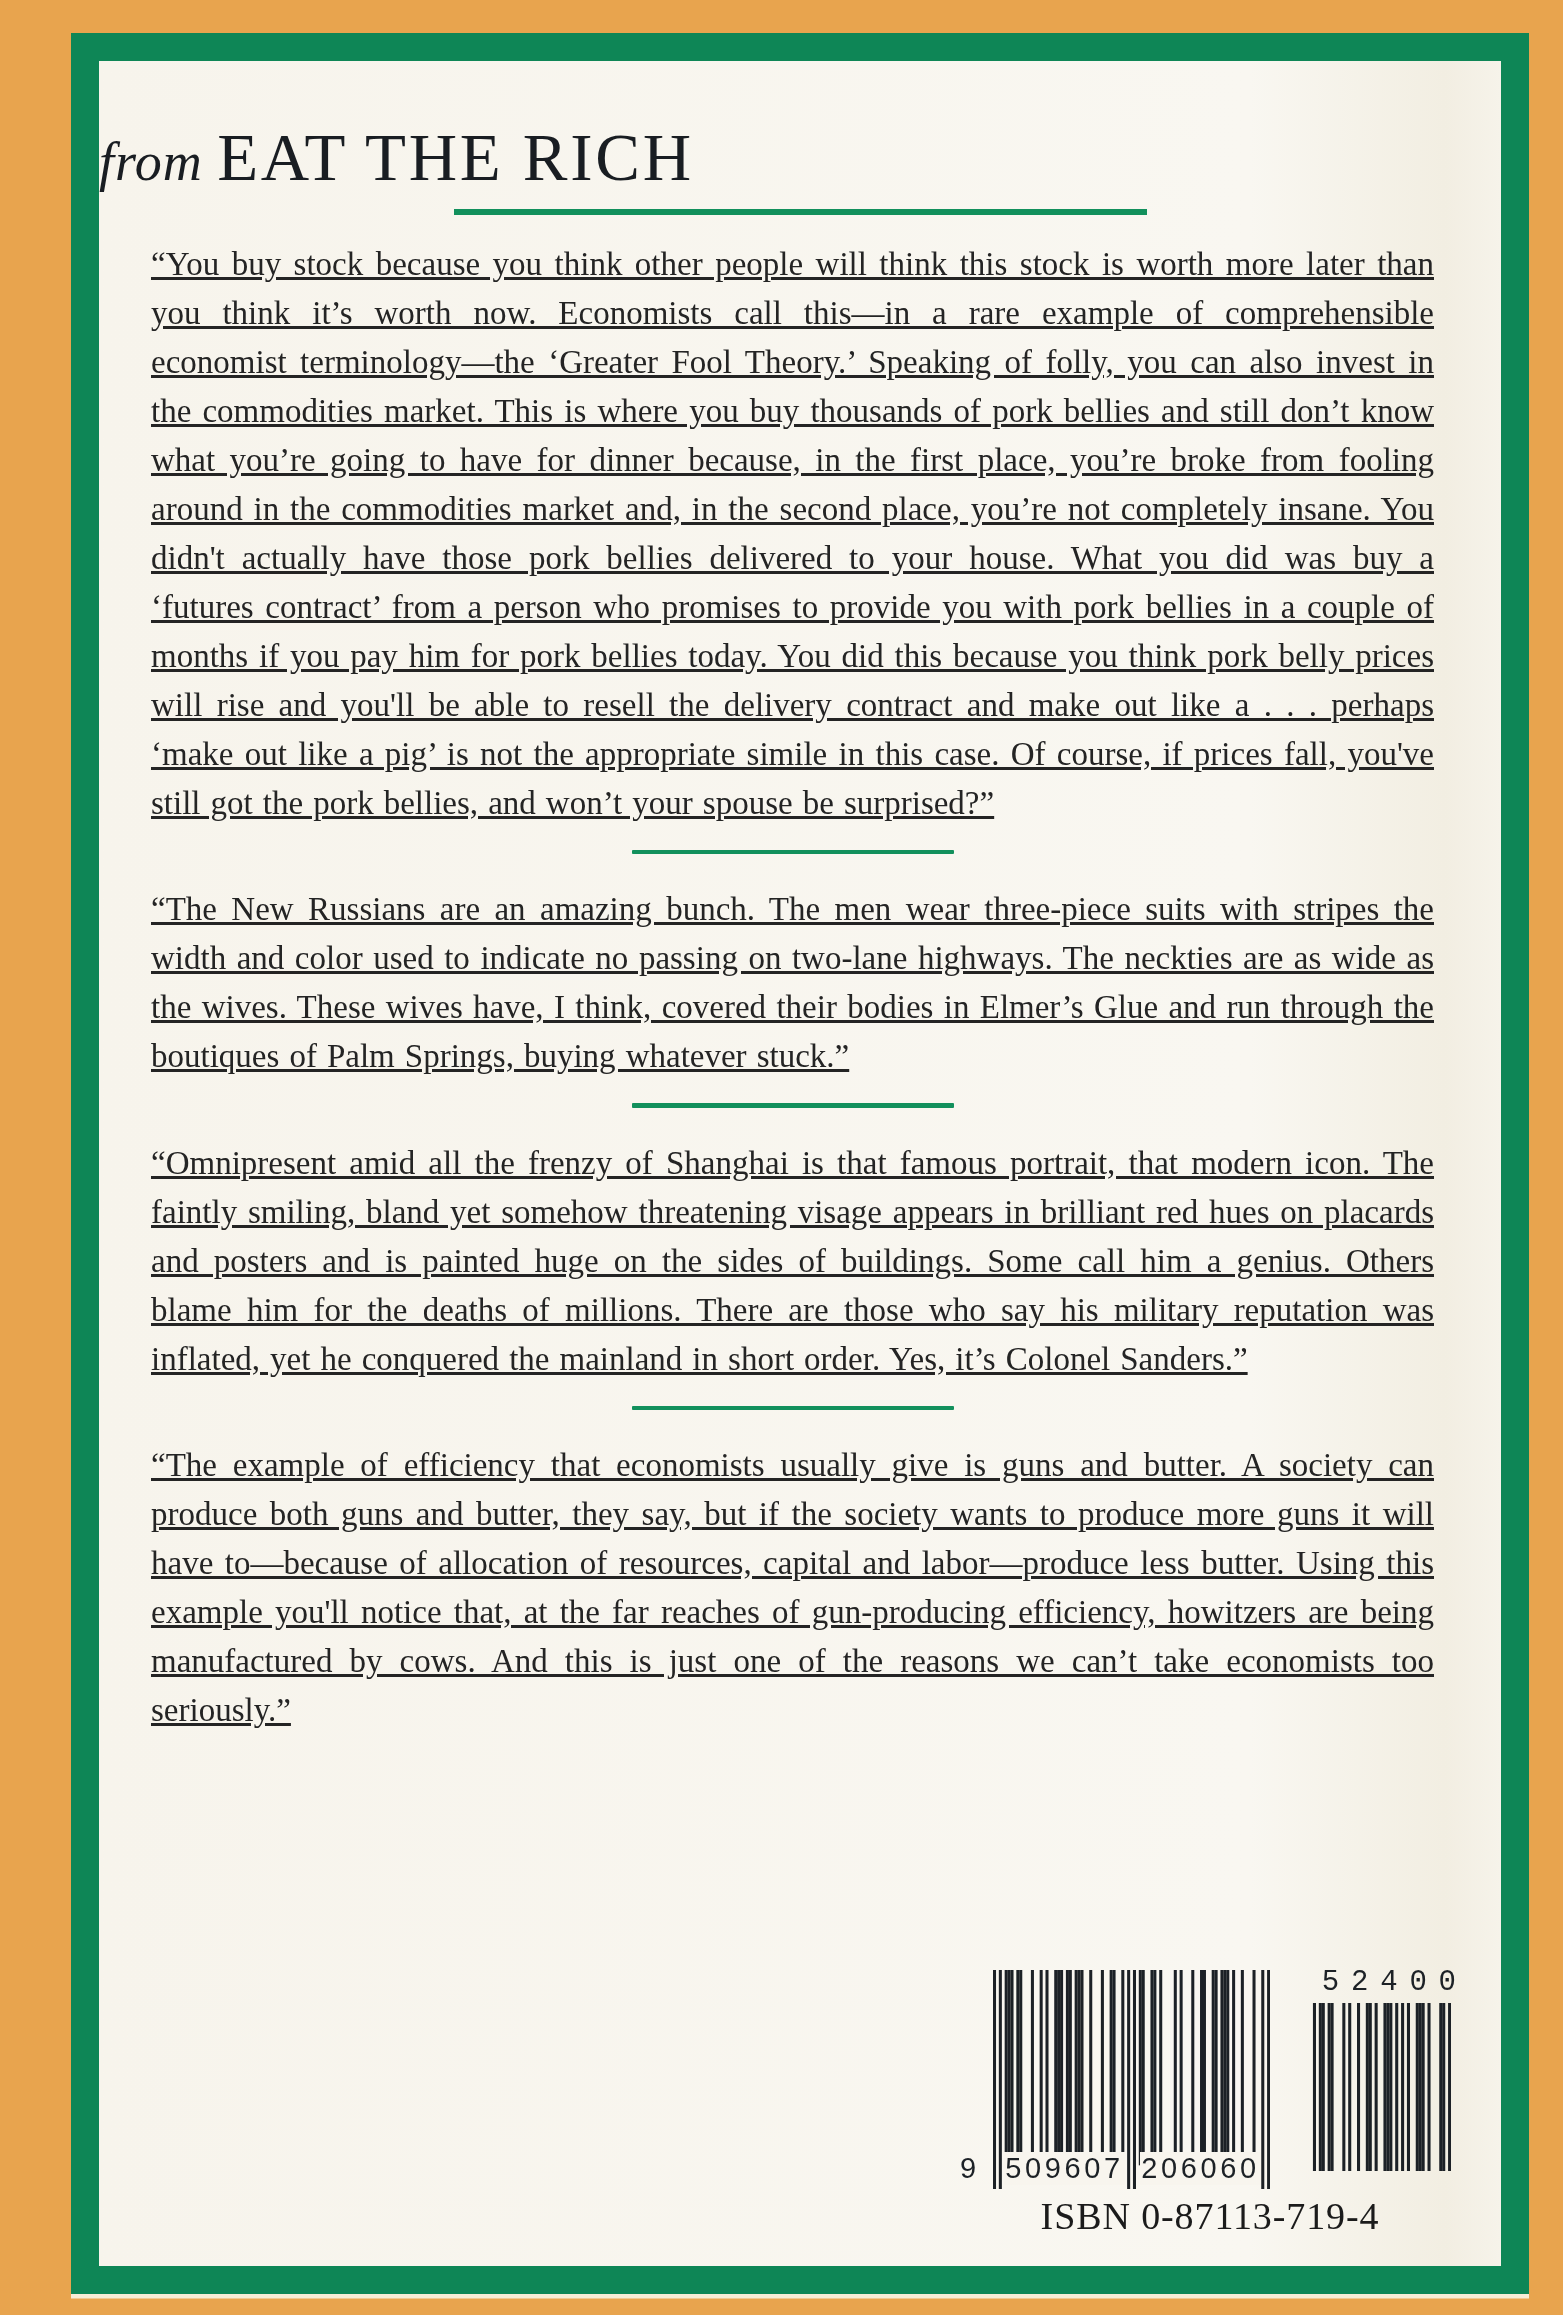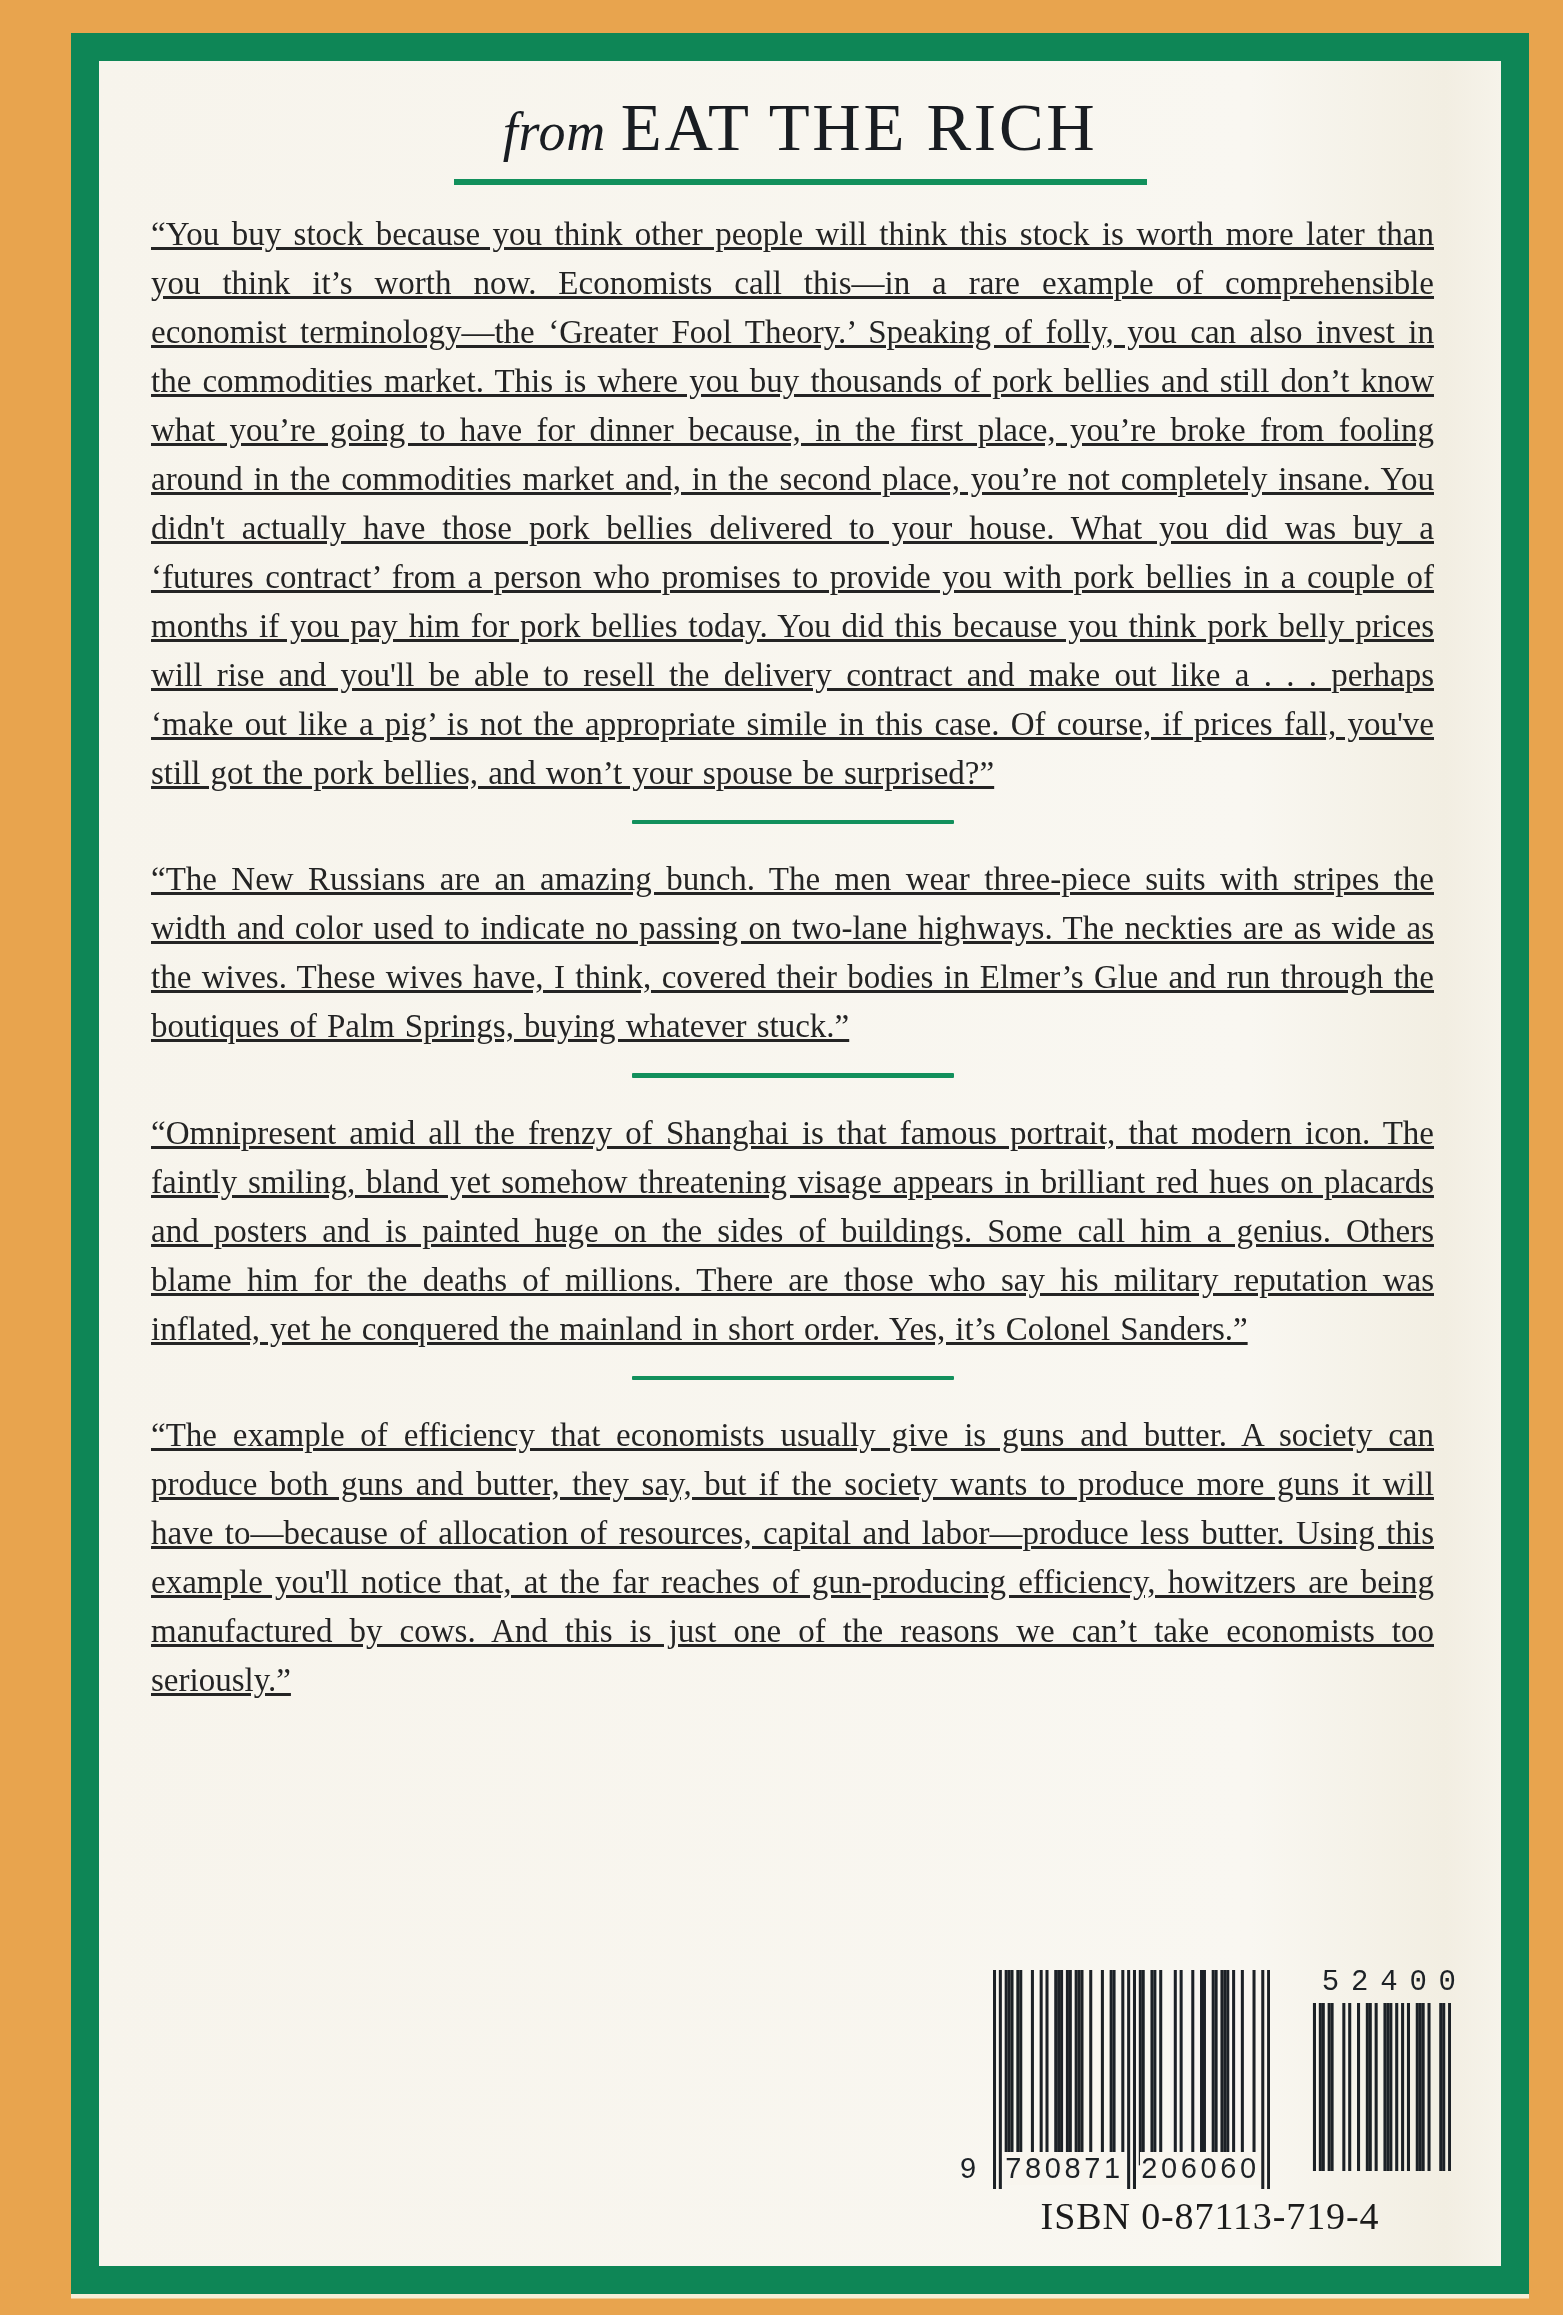--- a/index.html
+++ b/index.html
@@ -13,21 +13,21 @@
   
   .page{
     position:absolute;
     left:71px; top:33px;
     width:1402px; height:2205px;
     border:28px solid #0E8656;
     background:linear-gradient(90deg,#f7f4ec 0%,#f9f7f1 82%,#f2eee2 96%,#f6f3ea 100%);
     box-shadow:0 4.5px 0 #f6edd6;
     position:absolute;
   }
-  .title-block{ text-align:center; padding-top:28px; }
+  .title-block{ text-align:left; padding-top:58px; }
   .title-line{ white-space:nowrap; color:#191d22; }
   .title-prefix{
     font-style:italic;
     font-size:54px;
     letter-spacing:0.9px;
     margin-right:14.5px;
   }
   .title-main{
     font-size:67px;
     letter-spacing:2.7px;
@@ -157,21 +157,21 @@
           <rect class="bars" x="82" y="0" width="1.04" height="66"></rect>
           <rect class="bars" x="85" y="0" width="1.04" height="66"></rect>
           <rect class="bars" x="89" y="0" width="1.04" height="66"></rect>
           <rect class="bars" x="92" y="0" width="1.04" height="74"></rect>
           <rect class="bars" x="94" y="0" width="1.04" height="74"></rect>
         </svg>
     </div>
 
     <div class="ean-digits">
       <span class="ean-digit-first">9</span>
-      <span class="ean-digit-g1">780871</span>
+      <span class="ean-digit-g1">509607</span>
       <span class="ean-digit-g2">206060</span>
     </div>
 
     <div class="addon">
       <span class="addon-digits">52400</span>
       <svg id="ean5-svg" preserveAspectRatio="none" xmlns="http://www.w3.org/2000/svg" viewBox="0 0 48 58">
           <rect class="bars" x="1" y="0" width="1.04" height="58"></rect>
           <rect class="bars" x="3" y="0" width="1.04" height="58"></rect>
           <rect class="bars" x="4" y="0" width="1.04" height="58"></rect>
           <rect class="bars" x="6" y="0" width="1.04" height="58"></rect>

